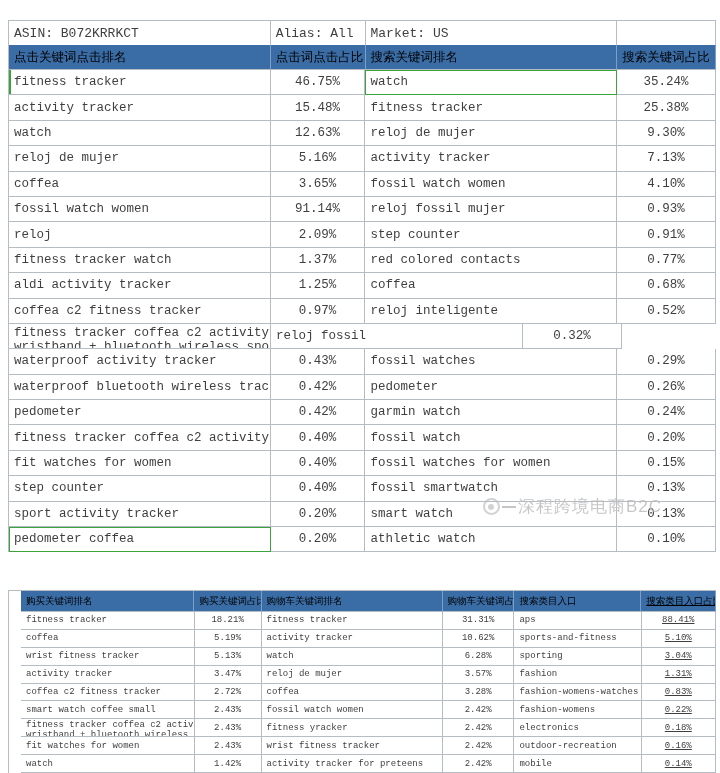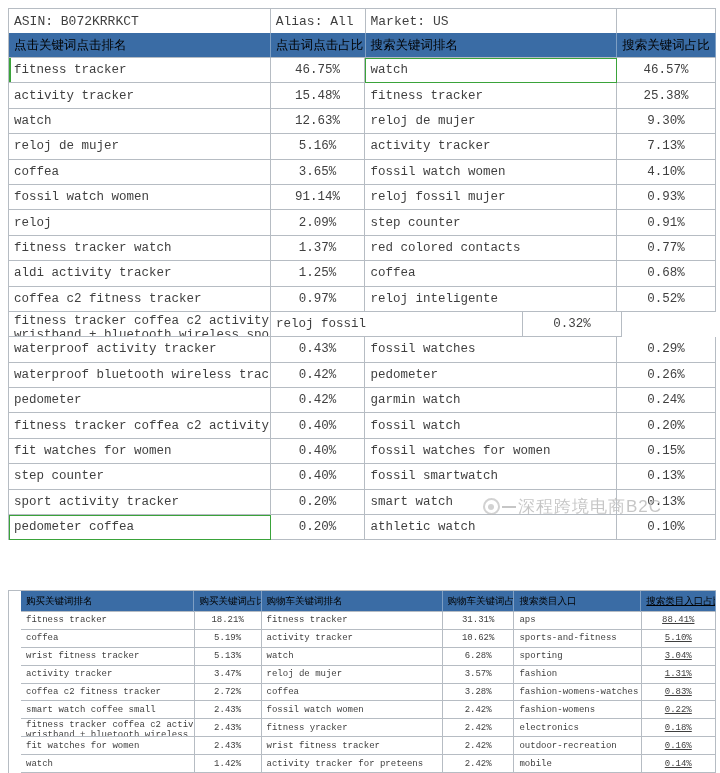--- a/index.html
+++ b/index.html
@@ -17,21 +17,21 @@
     overflow:hidden;
   }
   .tbl{position:absolute;left:8px;width:708px;border-left:1px solid var(--grid);border-top:1px solid var(--grid);box-sizing:border-box;background:#fff;}
   .row{display:flex;}
   .cell{
     box-sizing:border-box;border-right:1px solid var(--grid);border-bottom:1px solid var(--grid);
     padding:0 5px;display:flex;align-items:center;overflow:hidden;color:var(--txt);white-space:nowrap;
   }
   .pct{justify-content:center;padding:0 2px;}
   
-  .tbl-top{top:8px;}
+  .tbl-top{top:20px;}
   .tbl-top .c1{width:262px;}
   .tbl-top .c2{width:95px;}
   .tbl-top .c3{width:252px;}
   .tbl-top .c4{width:99px;}
   .tbl-top .inforow .cell{height:24px;font-size:13px;border-bottom:none;}
   .tbl-top .headrow .cell{height:25px;}
   .tbl-top .datarow .cell{height:25.4px;font-size:12.5px;}
   
   .tbl-bot{top:590px;padding-left:12px;}
   .tbl-bot .c1{width:182px;}
@@ -82,21 +82,21 @@
       <div class="cell c1">点击关键词点击排名</div>
       <div class="cell c2">点击词点击占比</div>
       <div class="cell c3">搜索关键词排名</div>
       <div class="cell c4">搜索关键词占比</div>
     </div>
   <div id="top-body">
       <div class="row datarow">
         <div class="cell c1 sel-left">fitness tracker</div>
         <div class="cell c2 pct">46.75%</div>
         <div class="cell c3 sel">watch</div>
-        <div class="cell c4 pct">46.57%</div>
+        <div class="cell c4 pct">35.24%</div>
       </div>
       <div class="row datarow">
         <div class="cell c1">activity tracker</div>
         <div class="cell c2 pct">15.48%</div>
         <div class="cell c3">fitness tracker</div>
         <div class="cell c4 pct">25.38%</div>
       </div>
       <div class="row datarow">
         <div class="cell c1">watch</div>
         <div class="cell c2 pct">12.63%</div>

